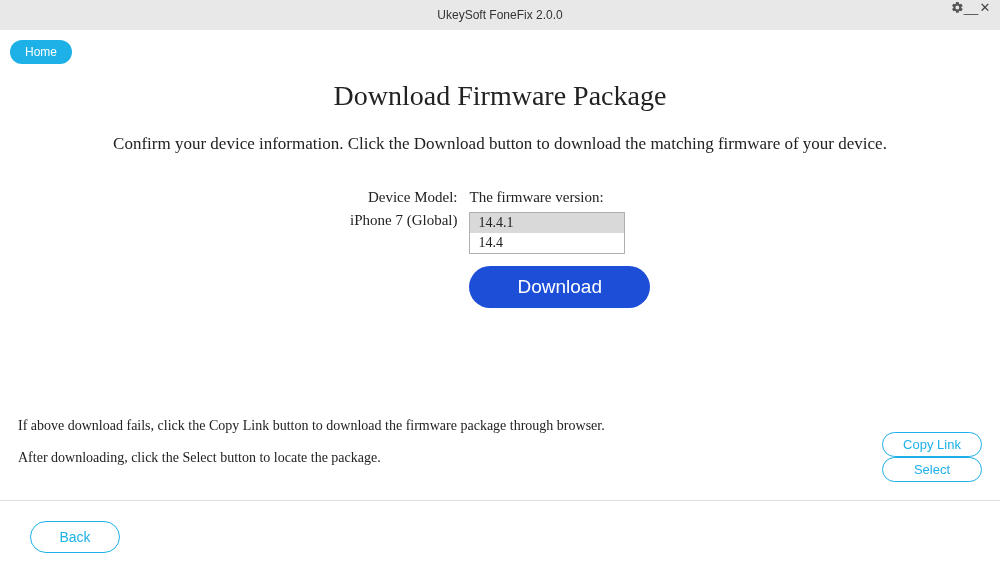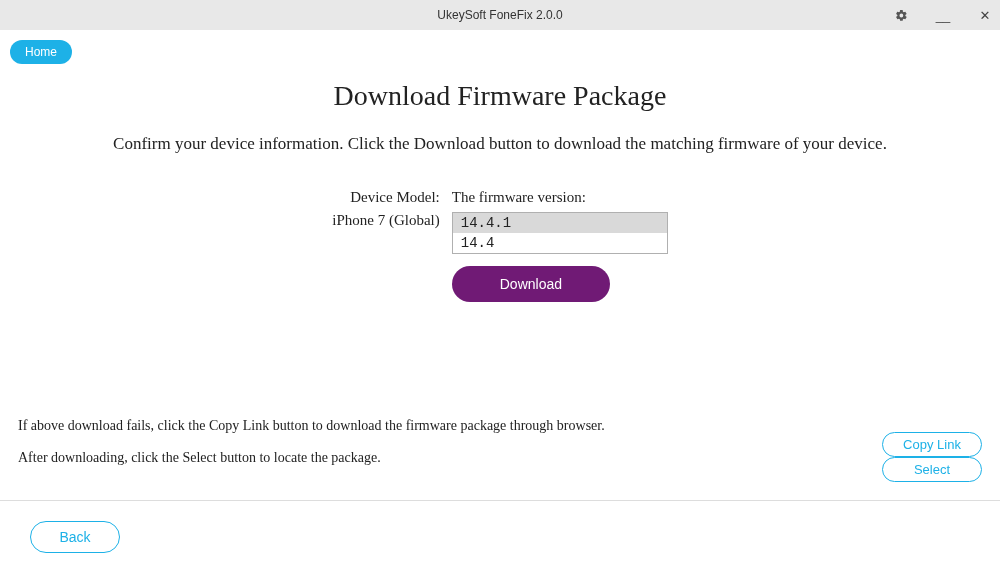--- a/index.html
+++ b/index.html
@@ -24,22 +24,21 @@
       position: relative;
       font-size: 12px;
       color: #333;
     }
     .titlebar-controls {
       position: absolute;
       right: 8px;
       top: 0;
       height: 100%;
       display: flex;
-      align-items: center;
-      gap: 28px;
+      gap: 0;
     }
     .titlebar-controls span {
       font-size: 13px;
       color: #444;
       cursor: pointer;
       display: inline-flex;
       align-items: center;
       justify-content: center;
       width: 14px;
       height: 14px;
@@ -98,38 +97,37 @@
       font-size: 15px;
       font-family: "Times New Roman", Georgia, serif;
       color: #222;
     }
     .fw-label {
       margin-bottom: 6px;
       font-size: 15px;
     }
     .fw-list {
       border: 1px solid #b0b0b0;
-      width: 216px;
-      font-family: Liberation Mono, monospace;
+      width: 156px;
     }
     .fw-item {
       padding: 2px 8px;
       font-size: 14px;
       cursor: pointer;
     }
     .fw-item.selected {
       background: #d9d9d9;
     }
     .download-btn {
-      background: #701a75;
+      background: #1d4ed8;
       color: #fff;
       border: none;
       border-radius: 22px;
       padding: 10px 48px;
-      font-size: 14px;
+      font-size: 19px;
       margin-top: 12px;
       cursor: pointer;
       display: block;
       text-align: center;
     }
     .hints {
       position: absolute;
       left: 18px;
       bottom: 90px;
       font-size: 14px;

